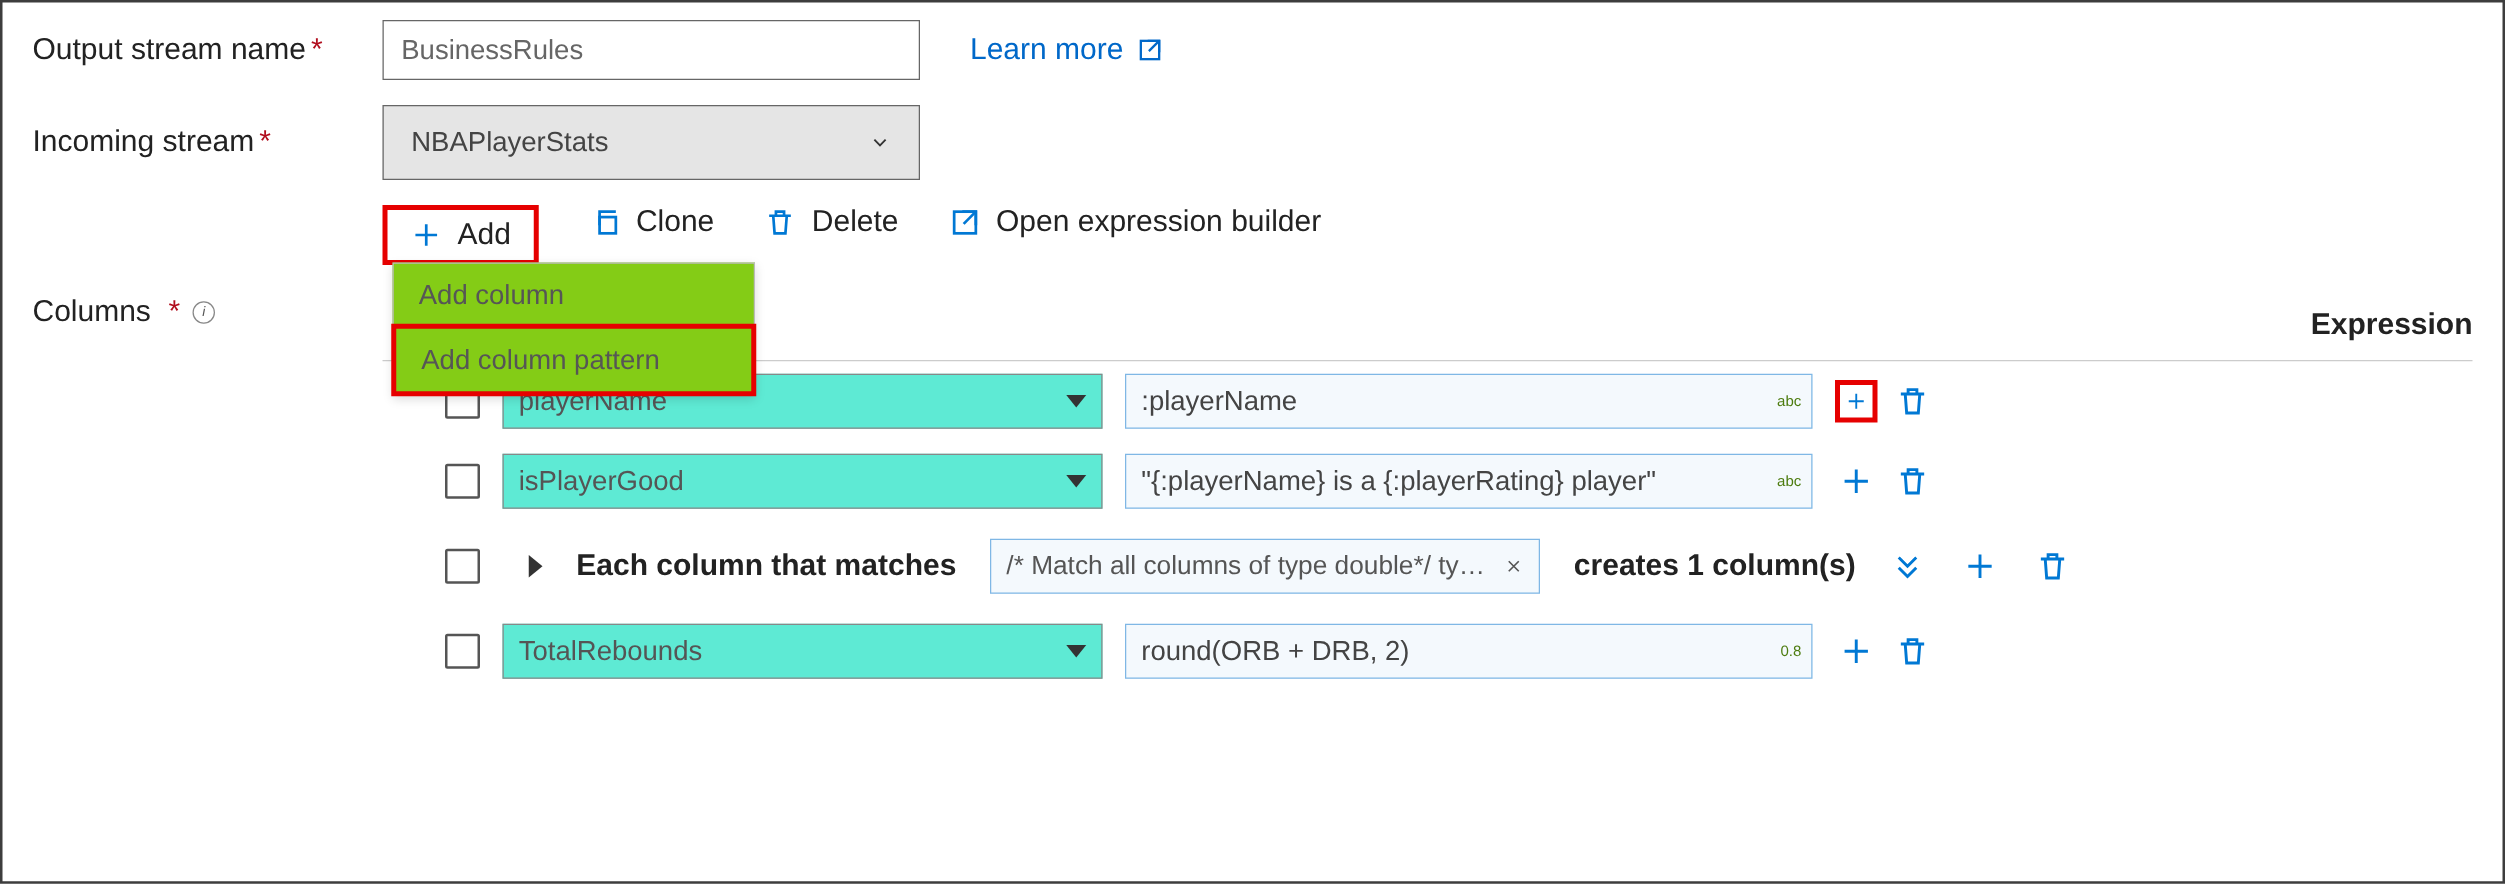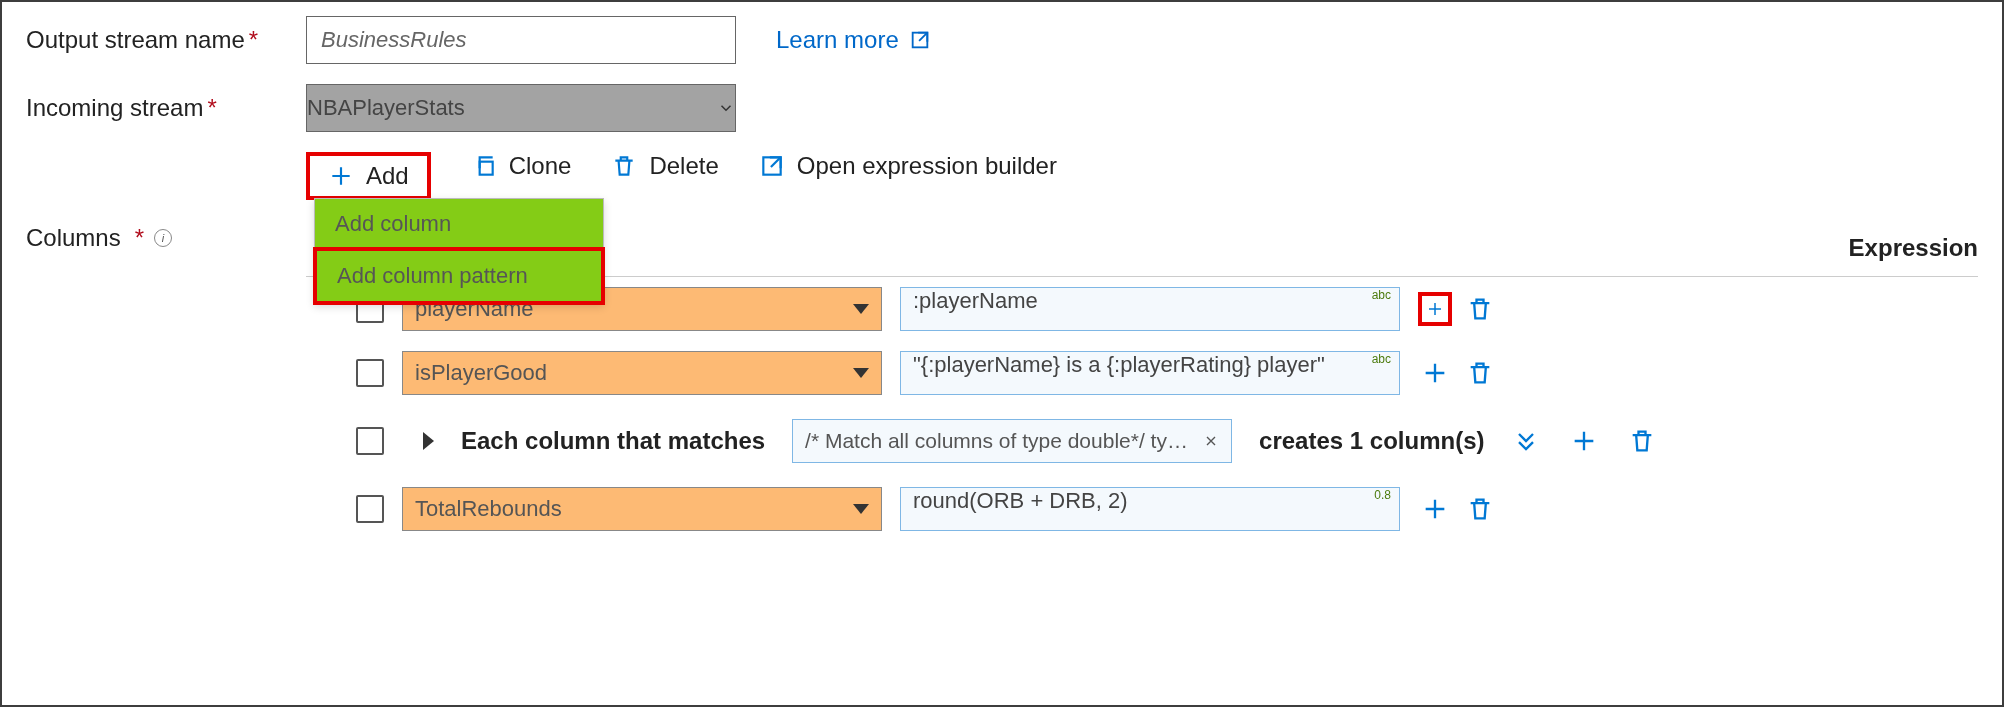--- a/index.html
+++ b/index.html
@@ -2,25 +2,25 @@
 <html><head>
 <meta charset="utf-8">
 <style>
   * { box-sizing: border-box; font-family: "Segoe UI", Arial, sans-serif; }
   body { margin: 0; padding: 14px 24px; border: 2px solid #3d3d3d; width: 2004px; height: 707px; color: #222; }
   .row { display: flex; align-items: center; margin-bottom: 20px; }
   .form-label { width: 280px; font-size: 24px; color: #222; }
   .req { color: #b10e1e; margin-left: 4px; }
   .text-input {
     width: 430px; height: 48px; border: 1px solid #666; padding: 0 14px;
-    font-size: 22px; color: #666; background: #fff; font-style: italic;
+    font-size: 22px; color: #666; background: #fff;
   }
   .select-box {
-    width: 430px; height: 48px; border: 1px solid #666; padding: 0 0;
-    font-size: 22px; color: #444; background: #a3a3a3; display: flex;
+    width: 430px; height: 60px; border: 1px solid #666; padding: 0 22px;
+    font-size: 22px; color: #444; background: #e5e5e5; display: flex;
     align-items: center; justify-content: space-between;
   }
   .chev { width: 18px; height: 18px; }
   .learn-more { margin-left: 40px; color: #0068c9; font-size: 24px; text-decoration: none; display: inline-flex; align-items: center; gap: 10px; }
   .toolbar { display: flex; align-items: flex-start; gap: 40px; margin-left: 280px; position: relative; }
   .tb-btn { display: inline-flex; align-items: center; gap: 12px; font-size: 24px; color: #222; cursor: pointer; }
   .tb-btn svg { width: 26px; height: 26px; }
   .blue-stroke { stroke: #0078d4; }
   .add-highlight { border: 4px solid #e60000; padding: 6px 18px; }
   .dropdown {
@@ -34,26 +34,26 @@
   .columns-label { width: 280px; font-size: 24px; display: flex; align-items: center; gap: 10px; }
   .info-circle { width: 18px; height: 18px; border: 1px solid #888; border-radius: 50%; display: inline-flex; align-items: center; justify-content: center; font-size: 11px; color: #555; font-style: italic; }
   .grid-area { flex: 1; margin-left: 0; }
   .grid-header { display: flex; font-size: 24px; font-weight: 600; padding: 10px 0 14px 0; border-bottom: 1px solid #ccc; justify-content: space-between; }
   .hdr-spacer { width: 620px; }
   .grid-row { display: flex; align-items: center; padding: 10px 0; gap: 18px; }
   .checkbox { width: 28px; height: 28px; border: 2px solid #555; border-radius: 2px; margin-left: 50px; flex-shrink: 0; }
   .col-select {
     width: 480px; height: 44px; border: 1px solid #888; display: flex;
     align-items: center; justify-content: space-between; padding: 0 12px;
-    font-size: 22px; color: #555; background: #fdba74; flex-shrink: 0;
+    font-size: 22px; color: #555; background: #5eead4; flex-shrink: 0;
   }
   .caret { width: 0; height: 0; border-left: 8px solid transparent; border-right: 8px solid transparent; border-top: 10px solid #333; }
   .expr-input {
-    width: 500px; height: 44px; border: 1px solid #7fb7e5; background: #f4f9fd;
-    display: flex; padding: 0 12px; font-size: 22px; color: #444;
+    width: 550px; height: 44px; border: 1px solid #7fb7e5; background: #f4f9fd;
+    display: flex; align-items: center; padding: 0 12px; font-size: 22px; color: #444;
     flex-shrink: 0; position: relative;
   }
   .expr-input .badge { position: absolute; right: 8px; font-size: 12px; color: #4d7c0f; }
   .actions { display: flex; align-items: center; gap: 14px; flex-shrink: 0; }
   .plus-btn { width: 34px; height: 34px; display: flex; align-items: center; justify-content: center; }
   .plus-btn svg, .trash-btn svg, .double-chev svg { width: 28px; height: 28px; }
   .trash-btn, .double-chev { display: flex; align-items: center; justify-content: center; }
   .plus-highlight { border: 4px solid #e60000; padding: 4px; }
   .pattern-row { display: flex; align-items: center; padding: 14px 0; gap: 27px; }
   .pat-label { font-size: 24px; font-weight: 700; }

